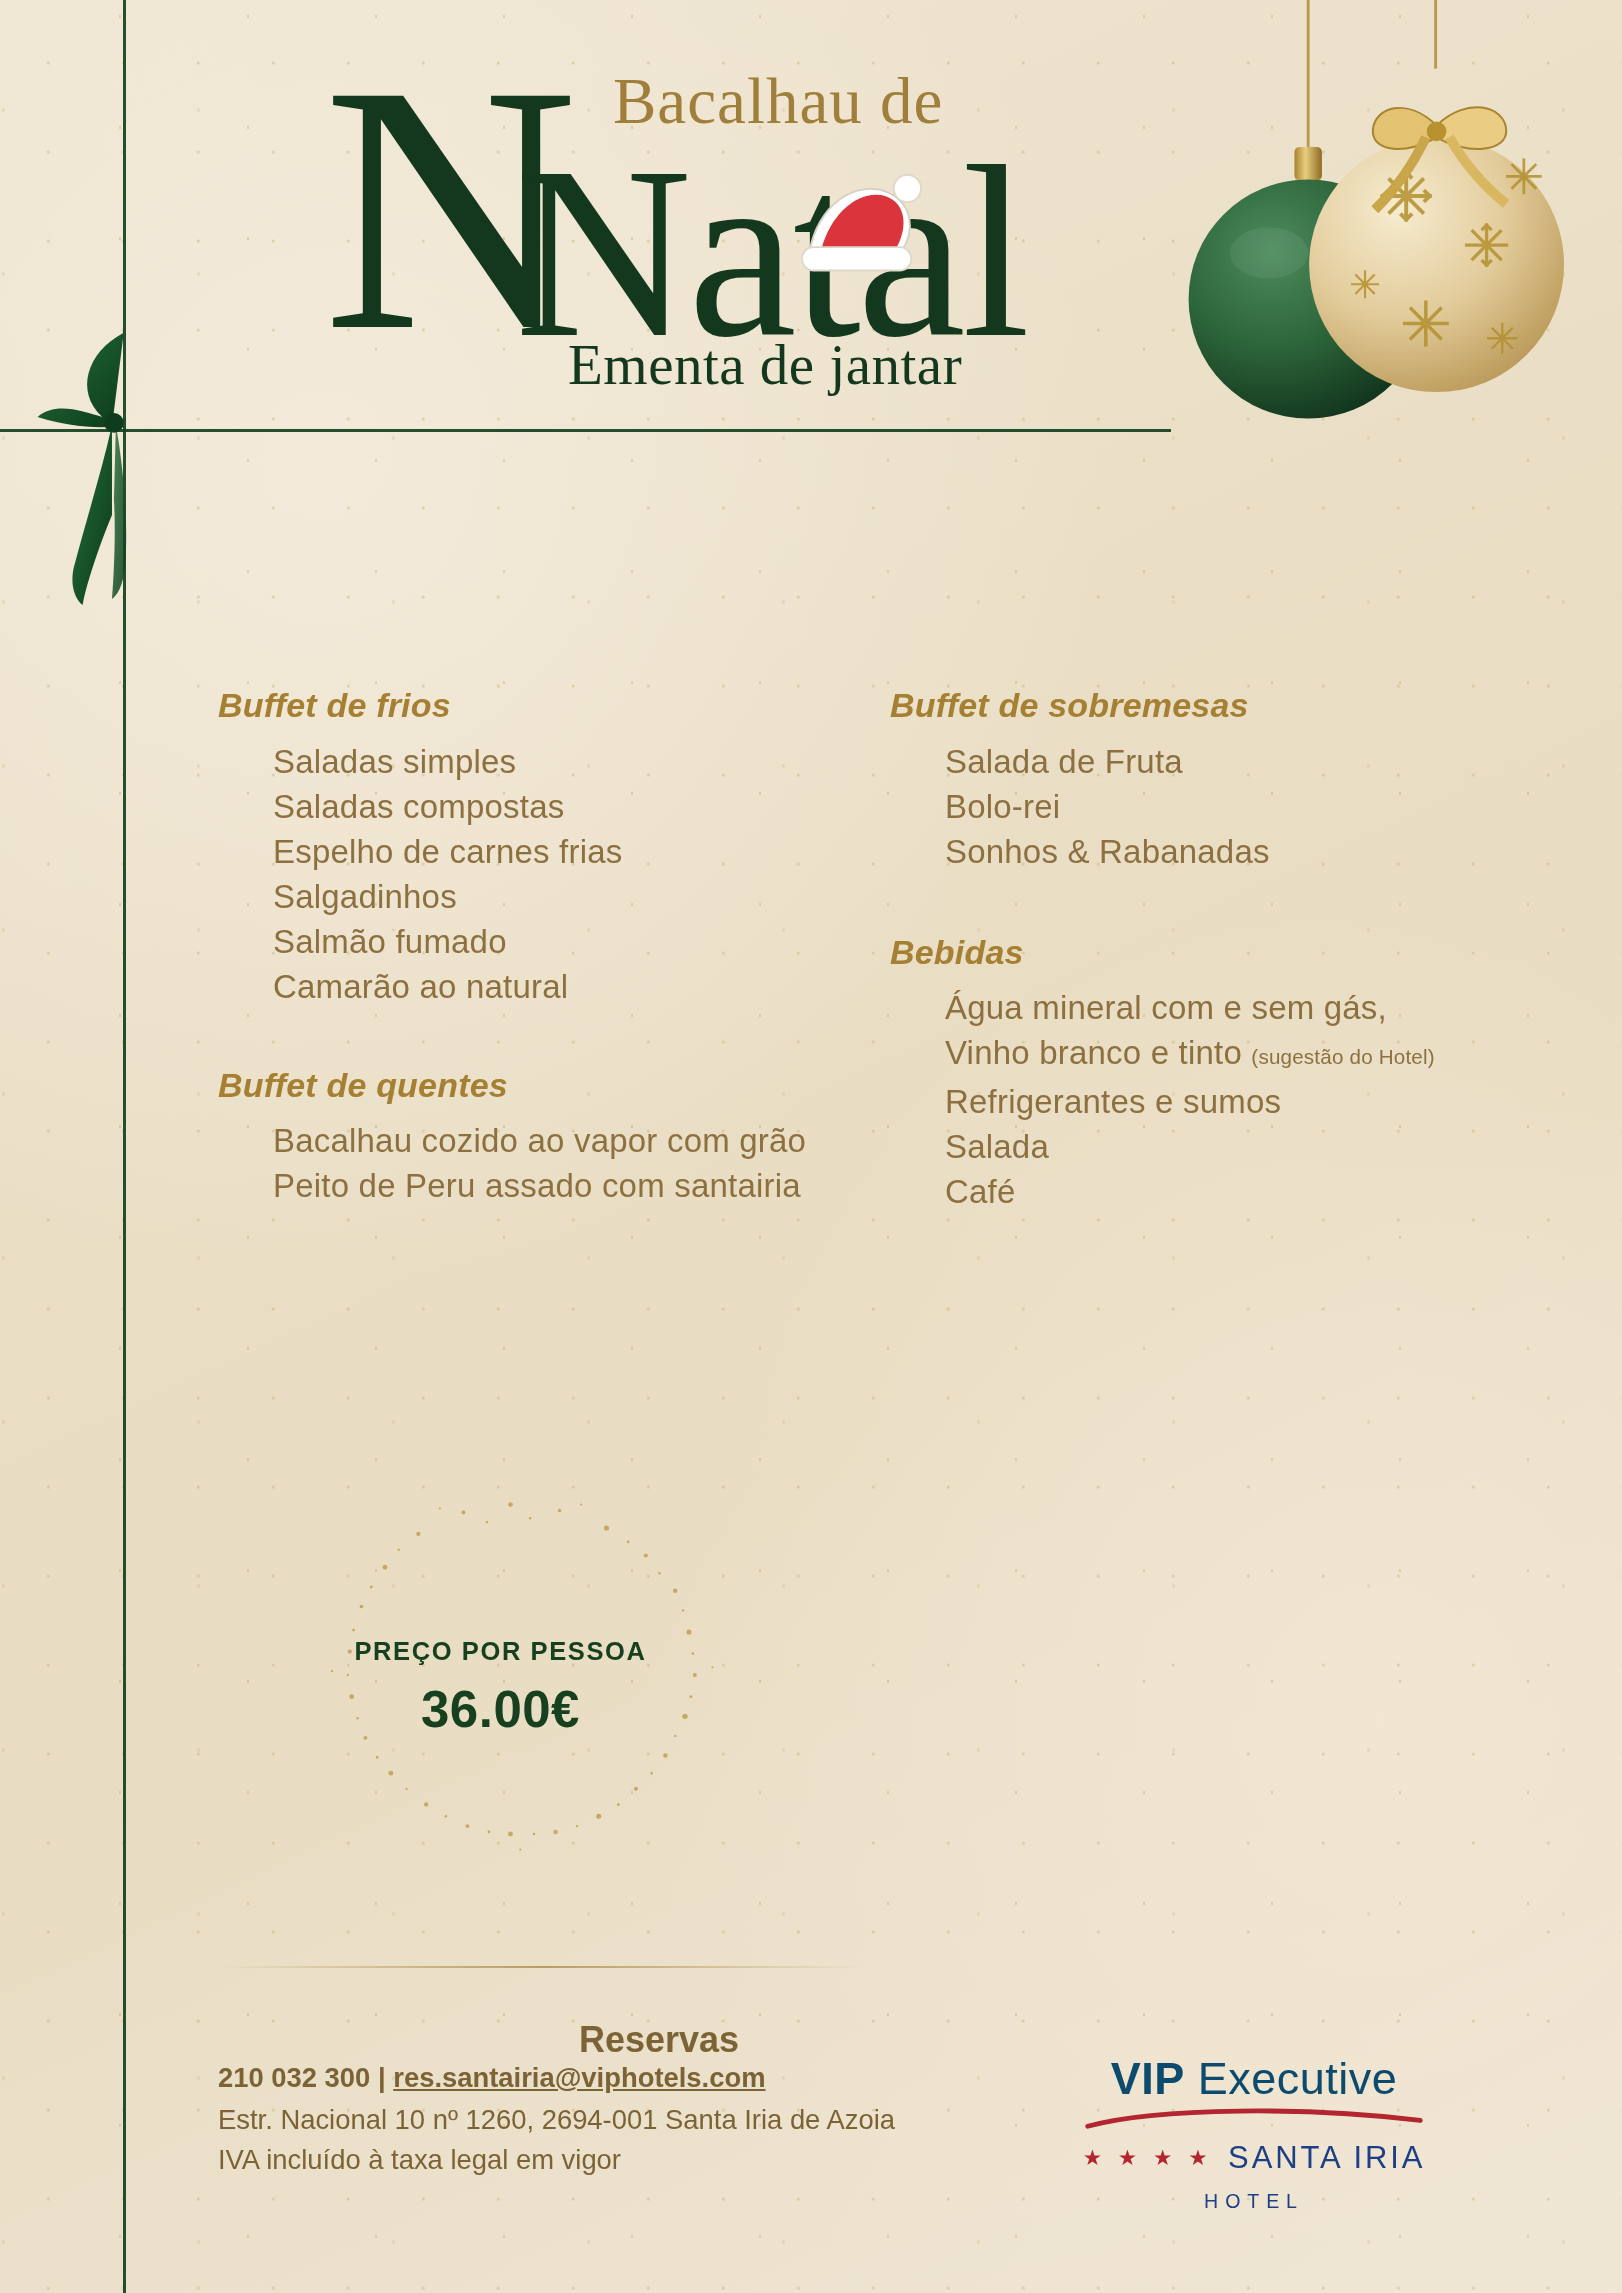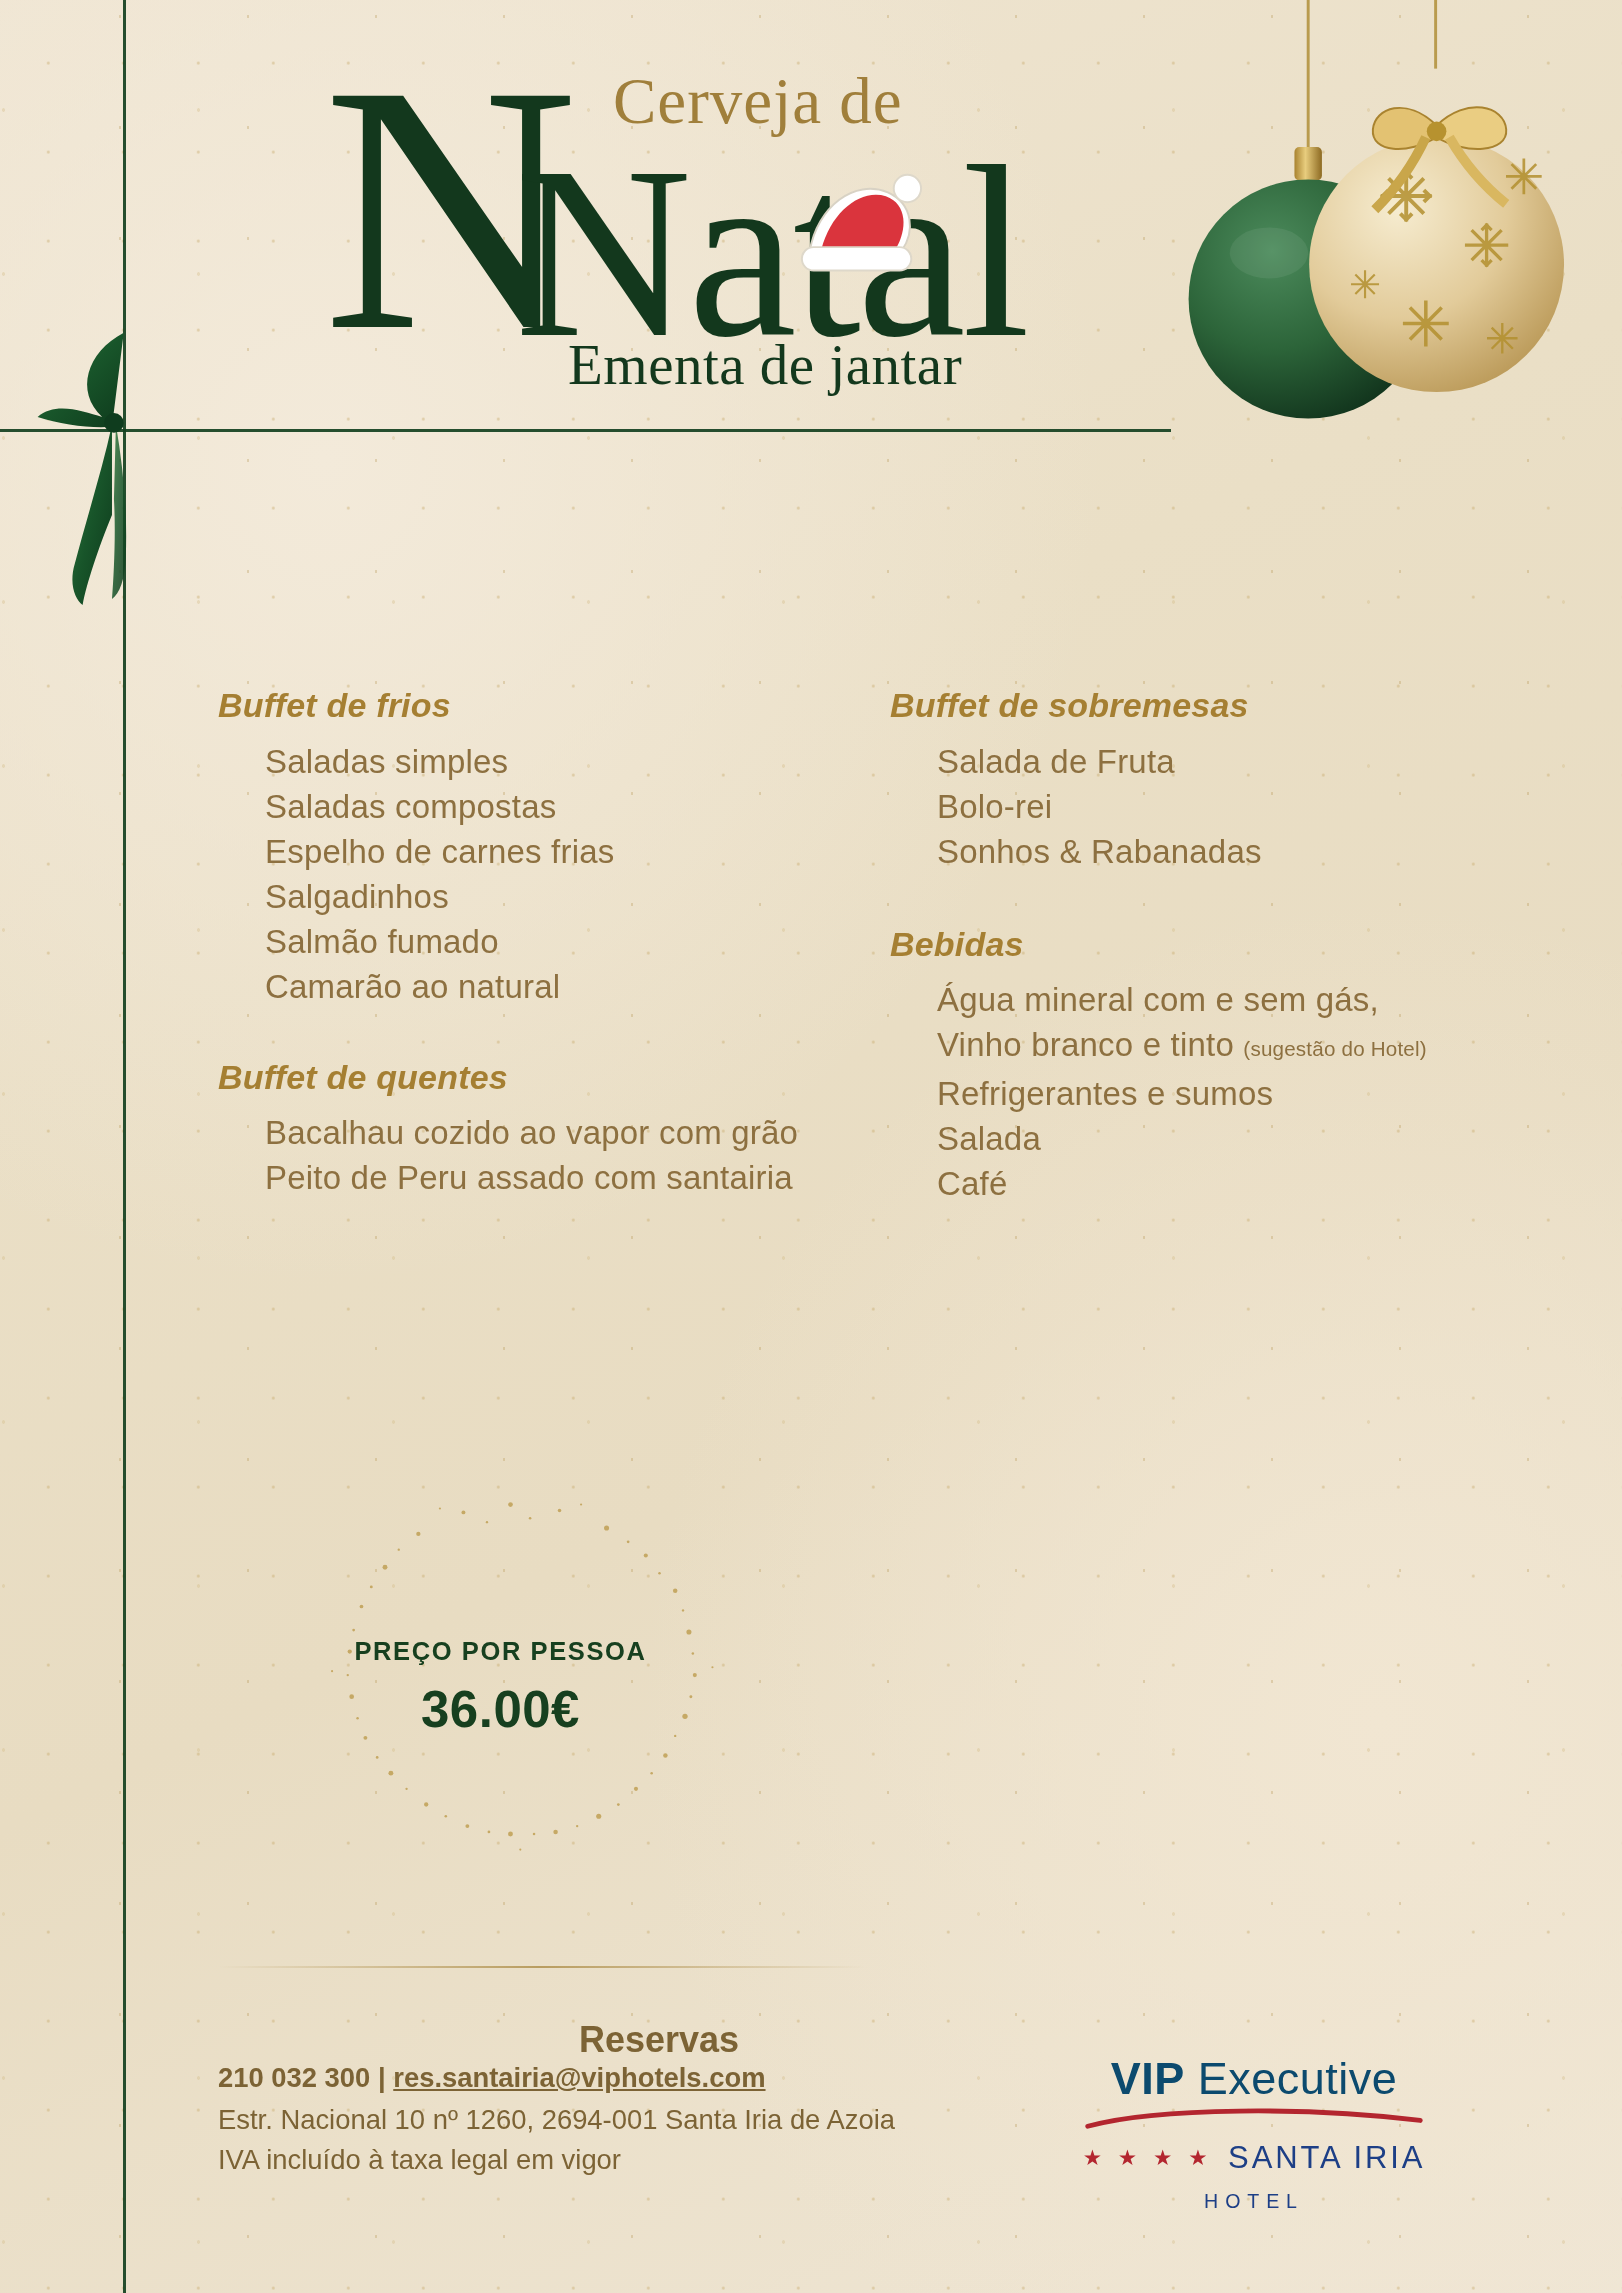--- a/index.html
+++ b/index.html
@@ -73,21 +73,21 @@
 
   
   .menu{position:absolute;left:0;top:686px;width:1622px;}
   .col{position:absolute;top:0;}
   .col-left{left:218px;width:627px;}
   .col-right{left:890px;width:667px;}
   .sect-title{
     font-size:34px;font-weight:bold;font-style:italic;
     color:#a57f32;margin:0 0 13.7px 0;letter-spacing:0.2px;
   }
-  .items{margin:0;padding:0;list-style:none;}
+  .items{margin:8px;padding:0;list-style:none;}
   .items li{
     font-size:33px;line-height:45px;color:#8d7040;
     padding-left:47px;letter-spacing:0.2px;font-weight:300;
   }
   .sub{font-size:20.6px;color:#8d7040;}
   .gap-1{height:49px;}
   .gap-2{height:51px;}
 
   
   .price-zone{position:absolute;left:236px;top:1475px;width:549px;height:412px;}
@@ -214,21 +214,21 @@
       <path d="M320 140 C306 170 286 196 268 214" stroke="#c9a64a" stroke-width="10" fill="none"></path>
       <path d="M344 140 C360 168 382 192 402 208" stroke="#d9b760" stroke-width="10" fill="none"></path>
       <circle cx="331" cy="134" r="10" fill="#b7922f"></circle>
     </g>
   </svg>
 </div>
 
 <div class="title-wrap">
   <div class="big-n">N</div>
   <div class="word-natal">Natal</div>
-  <div class="consoada">Cerveja de</div>
+  <div class="consoada">Bacalhau de</div>
   <div class="ementa">Ementa de jantar</div>
   <div class="santa-hat">
     <svg width="137" height="127" viewBox="0 0 140 130">
       <path d="M18 86 C26 40 64 12 98 26 C124 38 126 66 112 86 Z" fill="#ffffff" stroke="#d8d2c4" stroke-width="2"></path>
       <path d="M30 84 C40 46 70 22 96 30 C118 38 118 64 106 84 Z" fill="#d7232c" opacity=".92"></path>
       <rect x="10" y="82" width="112" height="24" rx="12" fill="#ffffff" stroke="#ded8ca" stroke-width="2"></rect>
       <circle cx="118" cy="22" r="14" fill="#ffffff" stroke="#ded8ca" stroke-width="2"></circle>
     </svg>
   </div>
 </div>

